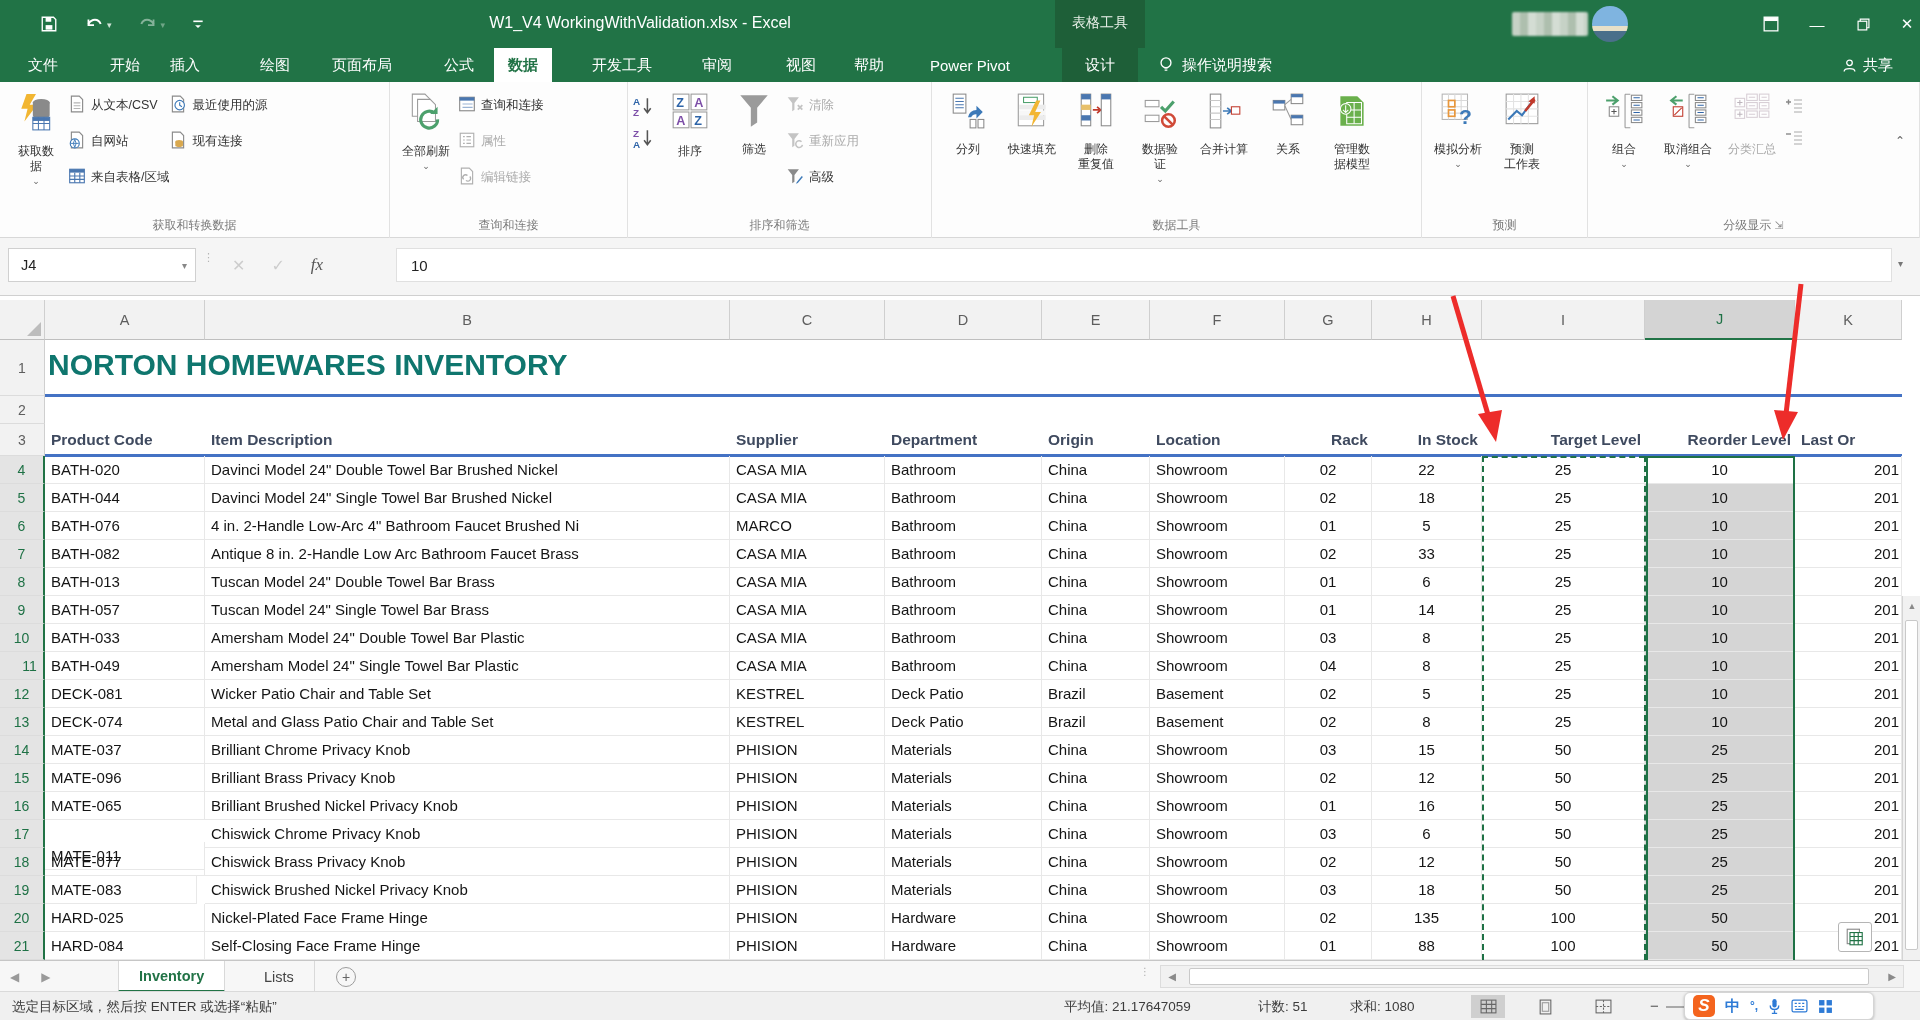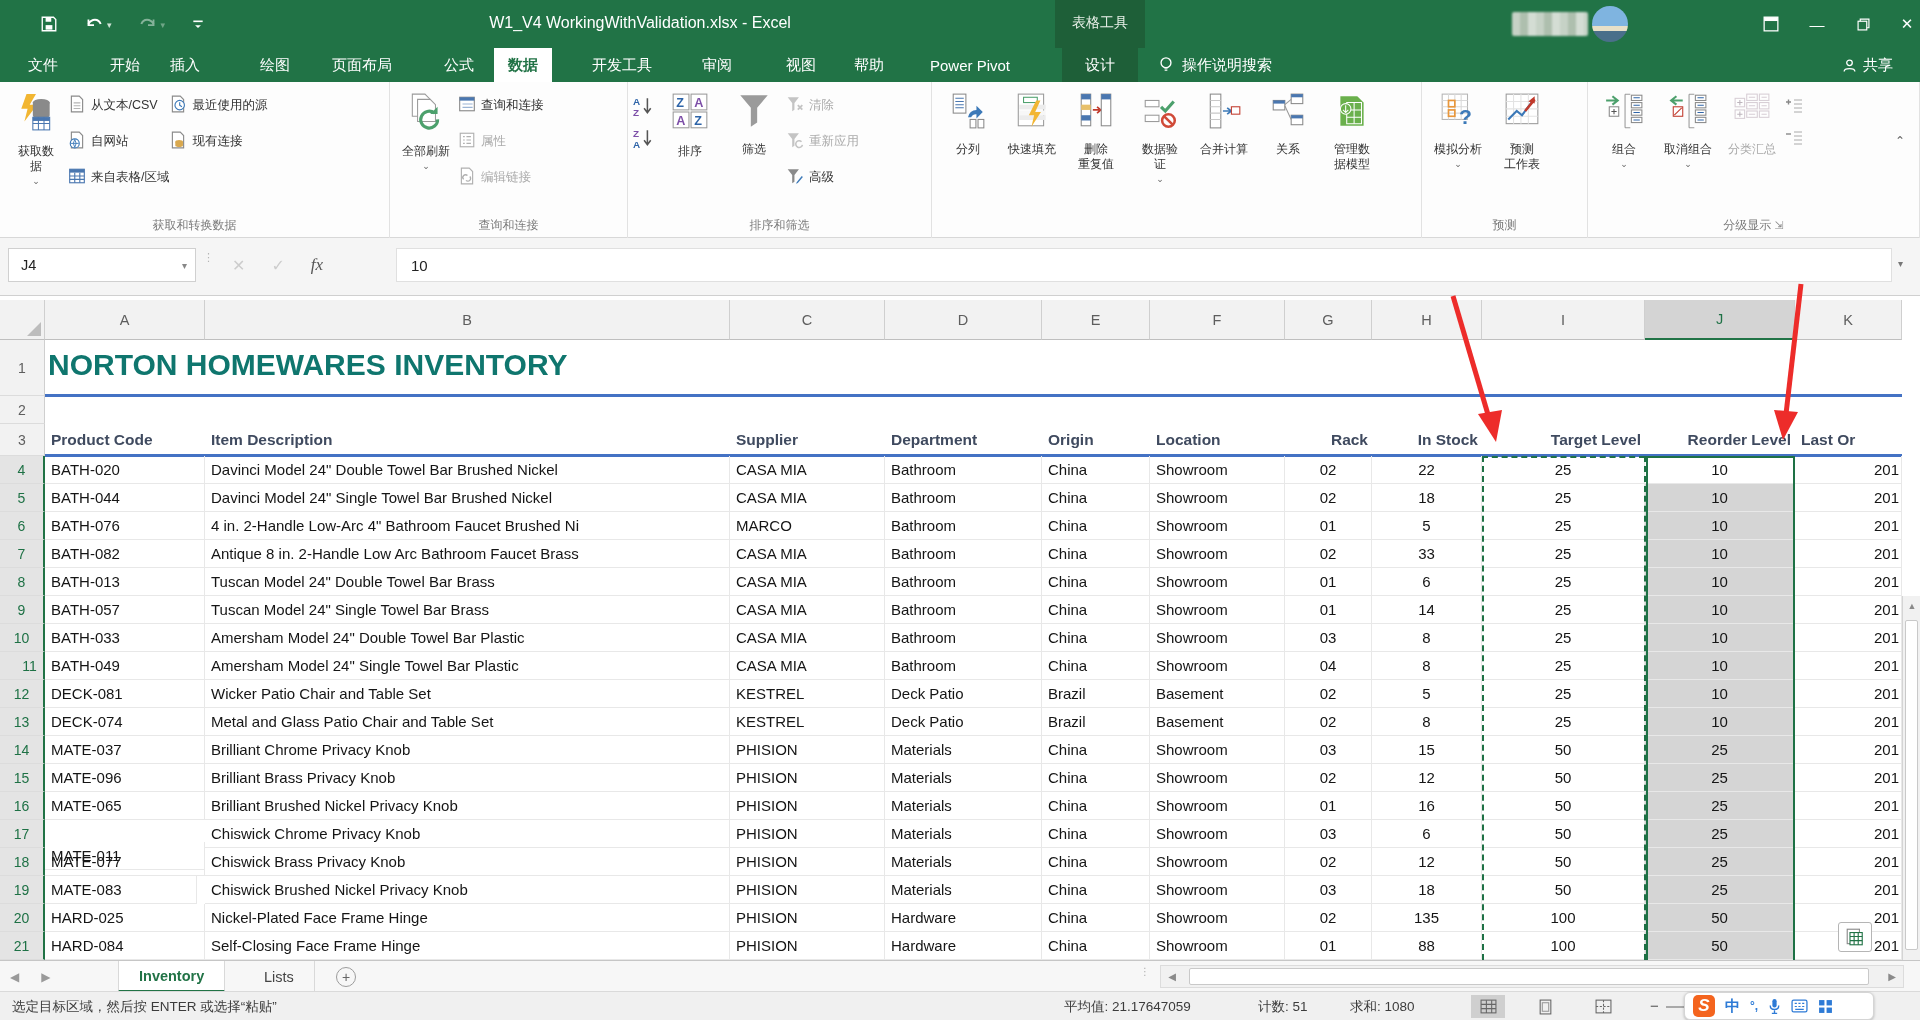--- a/index.html
+++ b/index.html
@@ -385,20 +385,21 @@
             </svg></span><span>关系</span></div>
         <div class="bigbtn"><span class="ic"><svg width="36" height="38" viewBox="0 0 34 36">
               <path d="M6 4 h16 l6 6 v22 H6z" fill="#6ab04c"></path>
               <path d="M12 10 h14 v20 H12z" fill="none" stroke="#fff"></path>
               <path d="M12 17 h14 M12 24 h14 M19 10 v20" stroke="#fff"></path>
               <circle cx="11" cy="16" r="5" fill="#6ab04c" stroke="#fff"></circle>
               <path d="M11 12.5 v7 M8.5 17 l2.5 2.5 2.5-2.5" stroke="#fff" fill="none"></path>
             </svg></span><span>管理数
 据模型</span></div>
       </div>
+      <div class="rgroup-label">数据工具</div>
     </div>
     <div class="rgroup" style="left: 1422px; width: 166px;">
       <div class="ritems">
         <div class="bigbtn"><span class="ic"><svg width="36" height="38" viewBox="0 0 34 36">
               <rect x="2" y="2" width="24" height="24" fill="#fff" stroke="#b5b5b5"></rect>
               <path d="M2 8 h24 M2 14 h24 M2 20 h24 M8 2 v24 M14 2 v24 M20 2 v24" stroke="#d9d9d9"></path>
               <rect x="8" y="8" width="6" height="6" fill="none" stroke="#e8973c" stroke-width="1.6"></rect>
               <rect x="8" y="17" width="6" height="6" fill="none" stroke="#e8973c" stroke-width="1.6"></rect>
               <text x="18" y="30" font-size="20" fill="#3c79b8" font-weight="bold">?</text>
             </svg></span><span>模拟分析</span><span class="chev">⌄</span></div>

